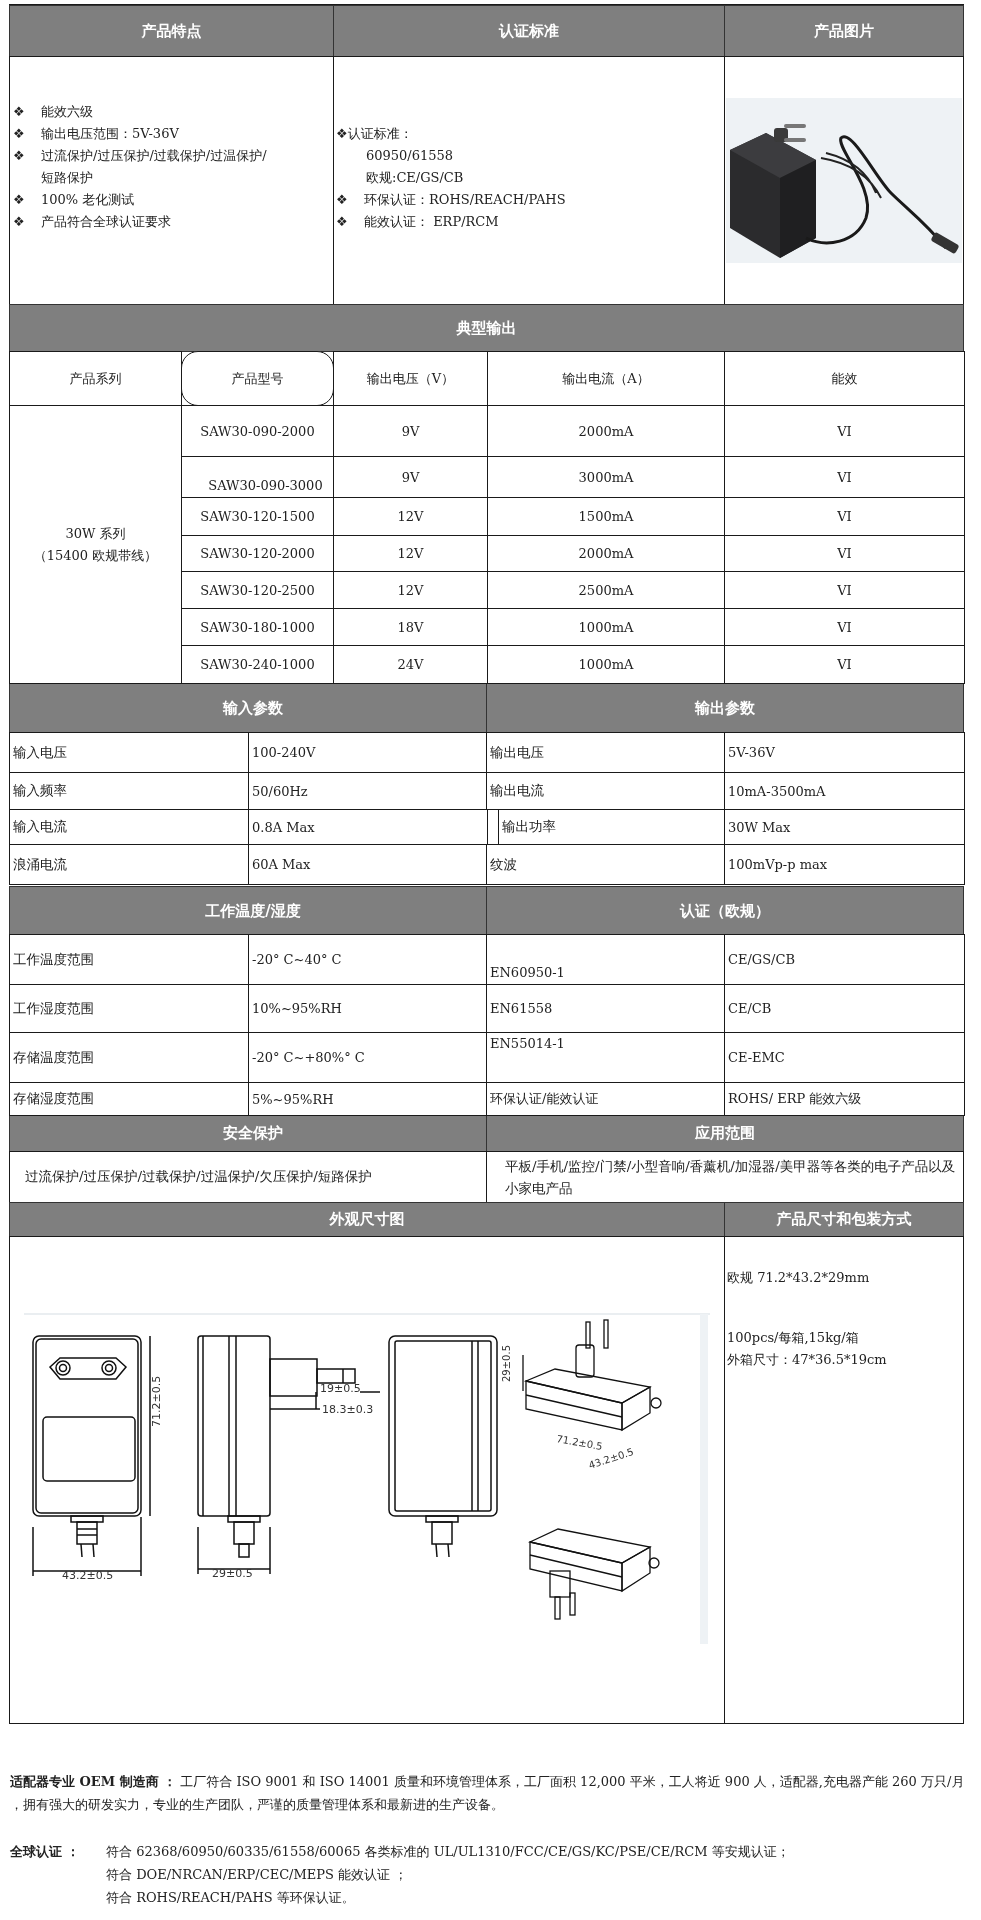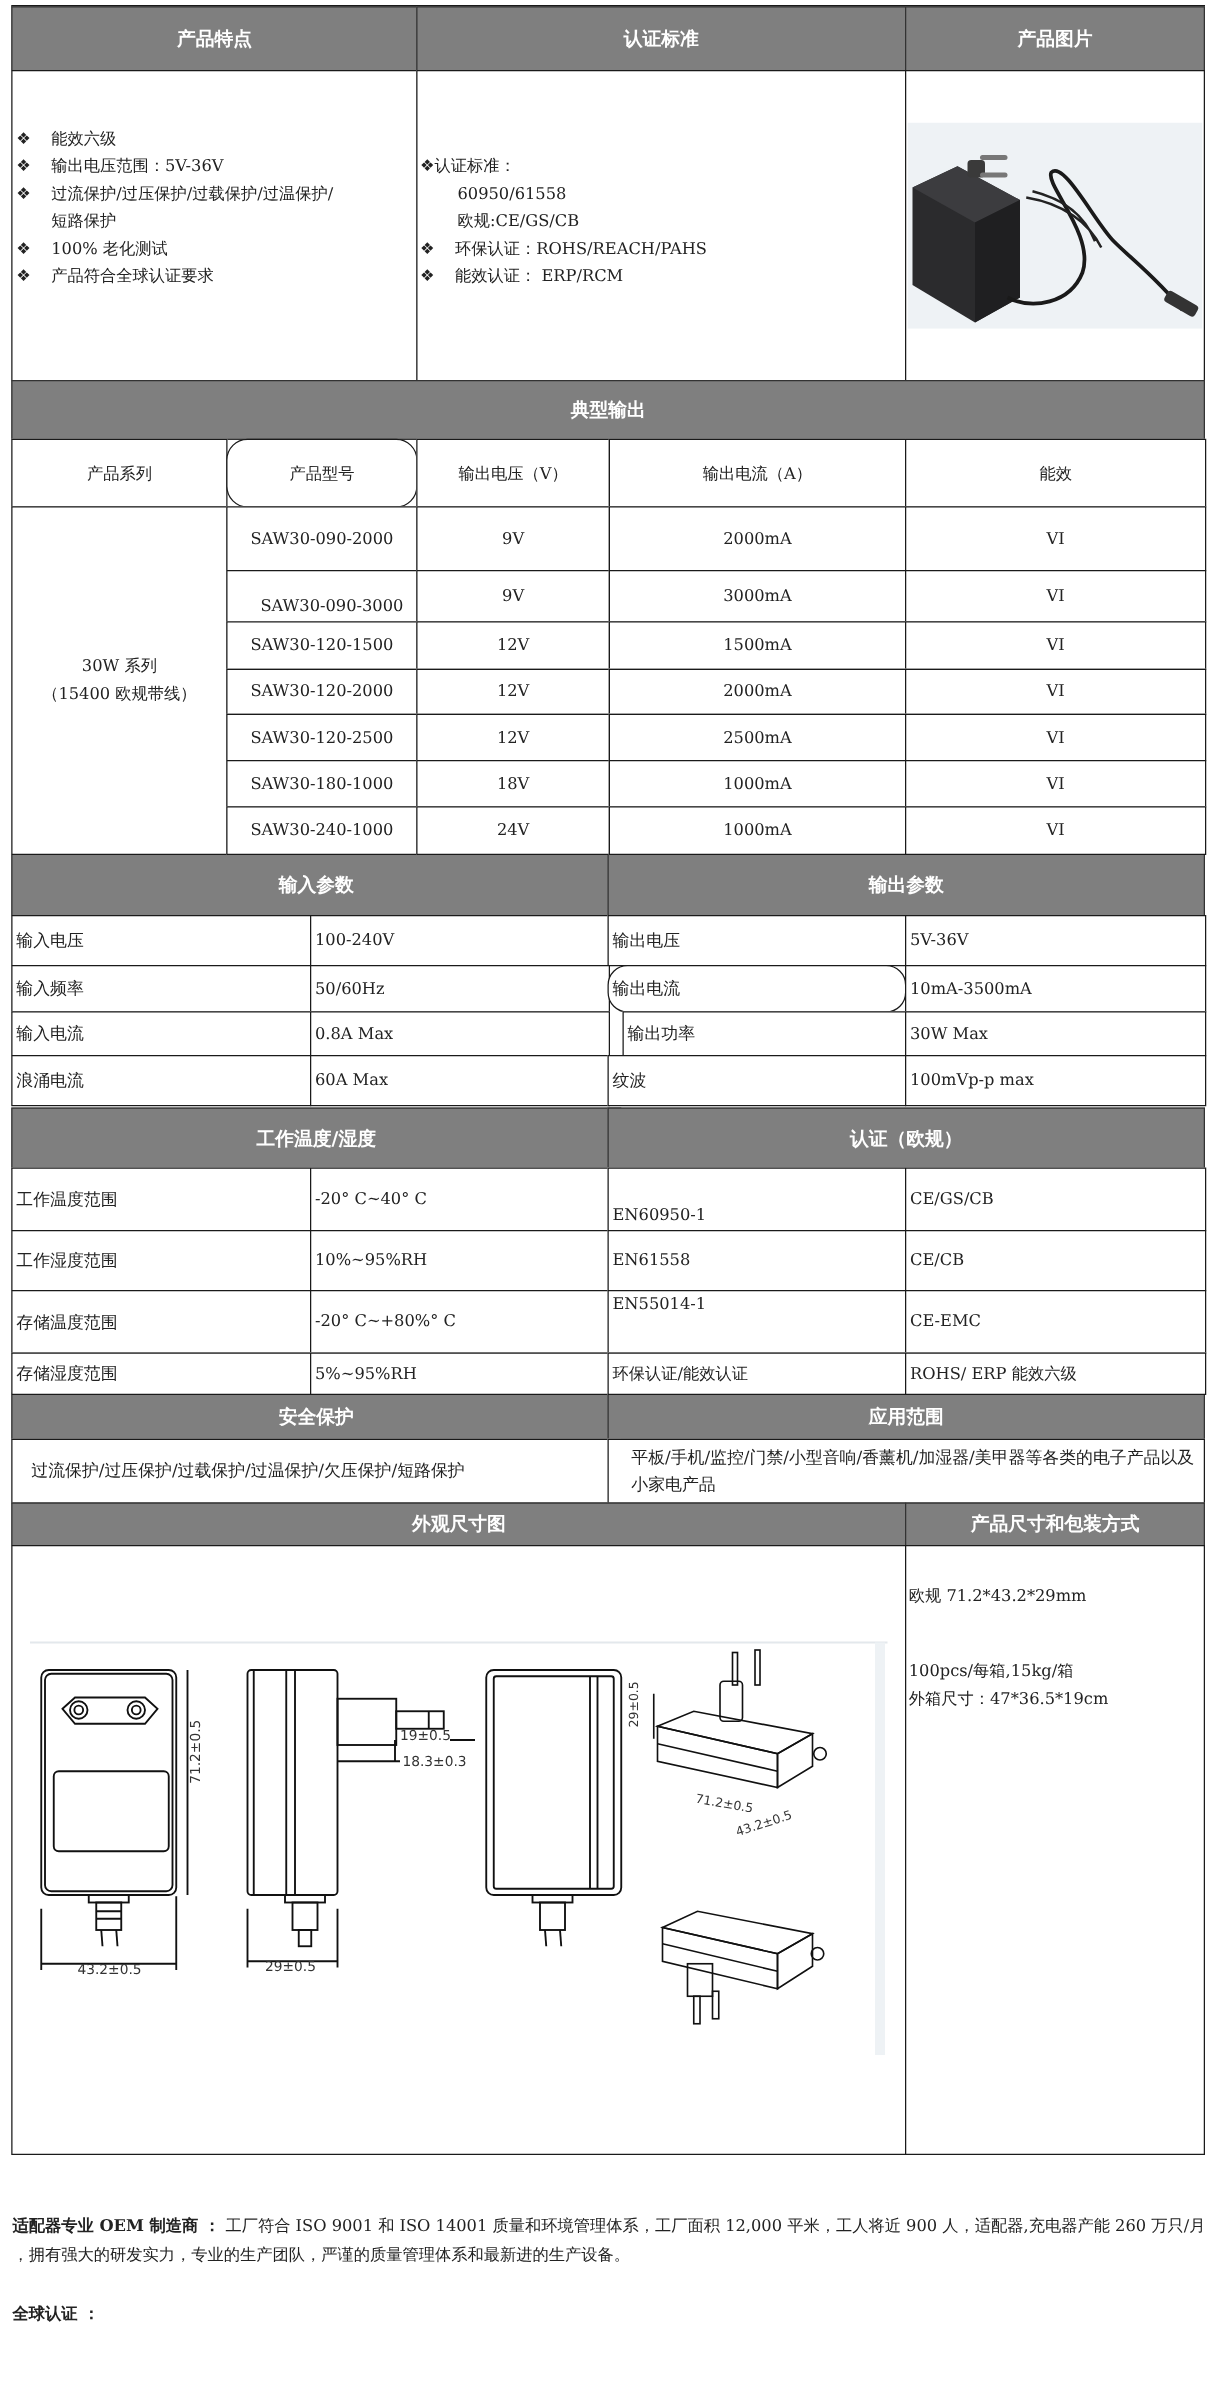--- a/index.html
+++ b/index.html
@@ -227,20 +227,25 @@
   <div style="margin-top:38px">100pcs/每箱,15kg/箱</div>
   <div>外箱尺寸：47*36.5*19cm</div>
 </div>
 
 <div class="abs footer" style="left:10px;top:1770px;width:960px;">
   <b>适配器专业 OEM 制造商 ：</b>
   <span>工厂符合 ISO 9001 和 ISO 14001 质量和环境管理体系，工厂面积 12,000 平米，工人将近 900 人，适配器,充电器产能 260 万只/月  ，拥有强大的研发实力，专业的生产团队，严谨的质量管理体系和最新进的生产设备。</span>
 </div>
 <div class="abs footer" style="left:10px;top:1840px;width:960px;display:flex;">
   <b style="width:96px;flex:none;">全球认证 ：</b>
+  <div>
+    <div>符合 62368/60950/60335/61558/60065 各类标准的 UL/UL1310/FCC/CE/GS/KC/PSE/CE/RCM 等安规认证；</div>
+    <div>符合 DOE/NRCAN/ERP/CEC/MEPS 能效认证 ；</div>
+    <div>符合 ROHS/REACH/PAHS 等环保认证。</div>
+  </div>
 </div>
 
 <div class="abs cell ctr" style="left:9px;top:351px;width:173px;height:55px;">
     <span>产品系列</span>
   </div>
 <div class="abs cell ctr" style="left:181px;top:351px;width:153px;height:55px;border-radius:17px;">
     <span>产品型号</span>
   </div>
 <div class="abs cell ctr" style="left:333px;top:351px;width:155px;height:55px;">
     <span>输出电压（V）</span>
@@ -350,21 +355,21 @@
   </div>
 <div class="abs cell lft" style="left:724px;top:732px;width:241px;height:41px;">
     <span>5V-36V</span>
   </div>
 <div class="abs cell lft" style="left:9px;top:772px;width:240px;height:38px;font-size:13.5px;">
     <span>输入频率</span>
   </div>
 <div class="abs cell lft" style="left:248px;top:772px;width:240px;height:38px;">
     <span>50/60Hz</span>
   </div>
-<div class="abs cell lft" style="left:486px;top:772px;width:239px;height:38px;font-size:13.5px;border-radius:16px;">
+<div class="abs cell lft" style="left:486px;top:772px;width:239px;height:38px;font-size:13.5px;">
     <span>输出电流</span>
   </div>
 <div class="abs cell lft" style="left:724px;top:772px;width:241px;height:38px;">
     <span>10mA-3500mA</span>
   </div>
 <div class="abs cell lft" style="left:9px;top:809px;width:240px;height:36px;font-size:13.5px;">
     <span>输入电流</span>
   </div>
 <div class="abs cell lft" style="left:248px;top:809px;width:240px;height:36px;">
     <span>0.8A Max</span>

